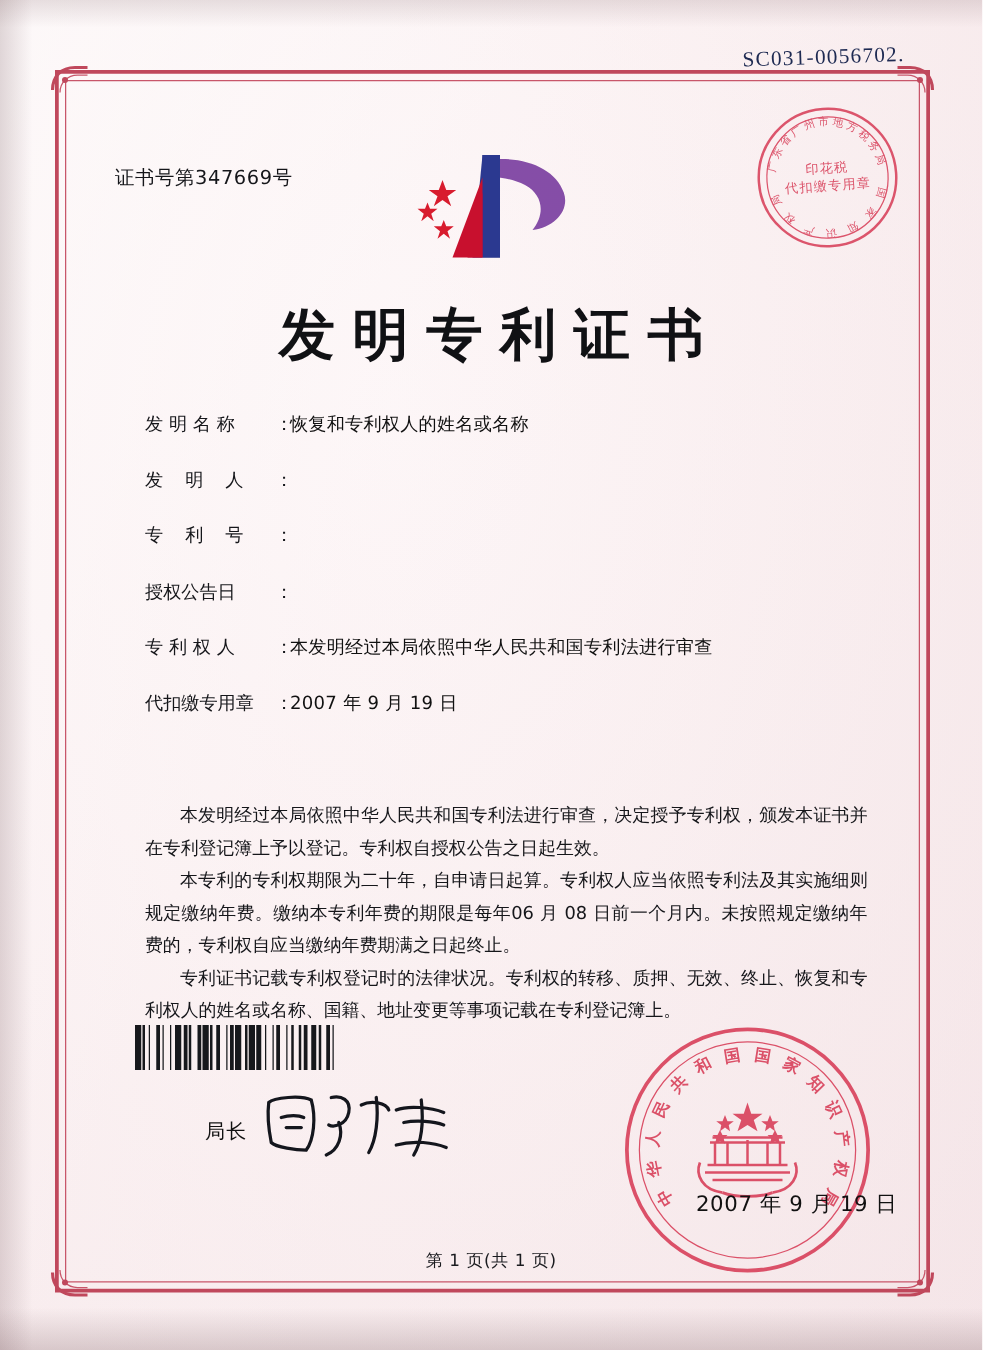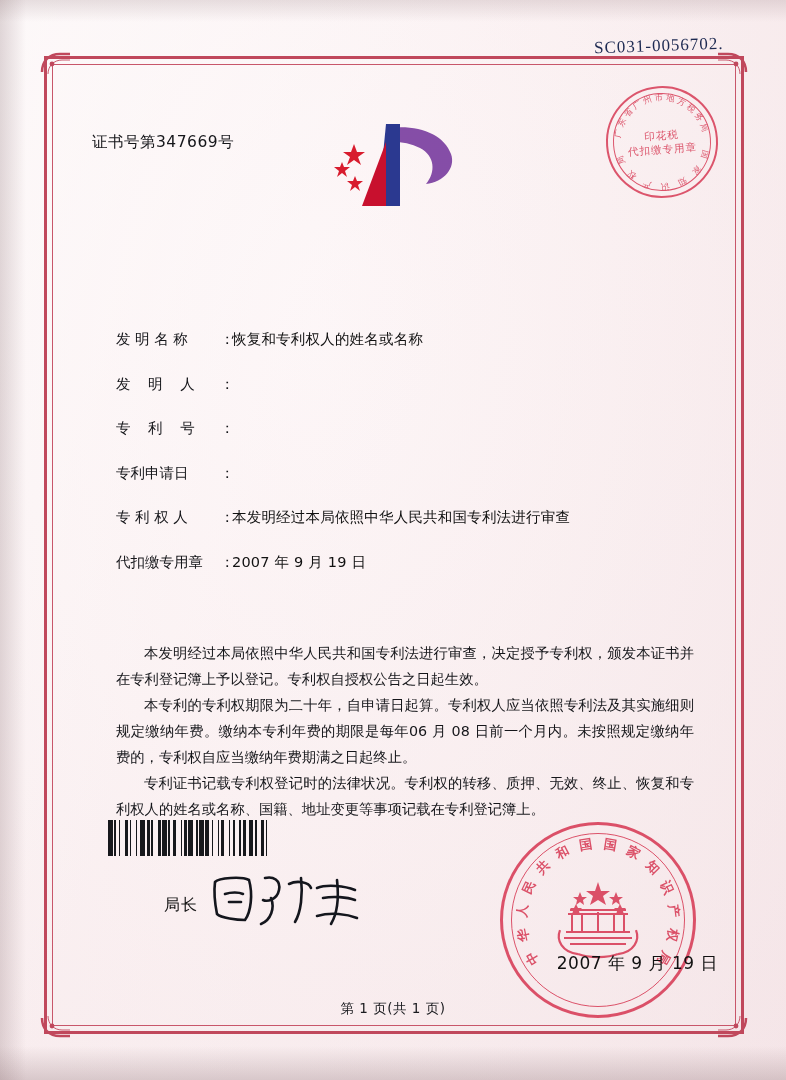--- a/index.html
+++ b/index.html
@@ -393,37 +393,38 @@
       <path d="M44 96 L68 32 L68 96 Z" fill="#c8102e"></path>
 
       <g fill="#d81c2e">
         <polygon points="36,34 39,42 47,42 40,47 43,55 36,50 29,55 32,47 25,42 33,42"></polygon>
         <polygon points="24,52 26,57 32,57 27,61 29,67 24,63 19,67 21,61 16,57 22,57"></polygon>
         <polygon points="37,66 39,71 45,71 40,75 42,81 37,77 32,81 34,75 29,71 35,71"></polygon>
       </g>
     </svg>
   </div>
 
+  <div class="main-title">发明专利证书</div>
 
   <div class="fields">
     <div class="field-row">
       <div class="field-label">发 明 名 称</div>
       <div class="field-colon">：</div>
       <div class="field-value">恢复和专利权人的姓名或名称</div>
     </div>
     <div class="field-row">
       <div class="field-label spaced">发 明 人</div>
       <div class="field-colon">：</div>
     </div>
     <div class="field-row">
       <div class="field-label spaced">专 利 号</div>
       <div class="field-colon">：</div>
     </div>
     <div class="field-row">
-      <div class="field-label">专利申请日</div>
+      <div class="field-label">授权公告日</div>
       <div class="field-colon">：</div>
     </div>
     <div class="field-row">
       <div class="field-label">专 利 权 人</div>
       <div class="field-colon">：</div>
       <div class="field-value">本发明经过本局依照中华人民共和国专利法进行审查</div>
     </div>
     <div class="field-row">
       <div class="field-label">代扣缴专用章</div>
       <div class="field-colon">：</div>

